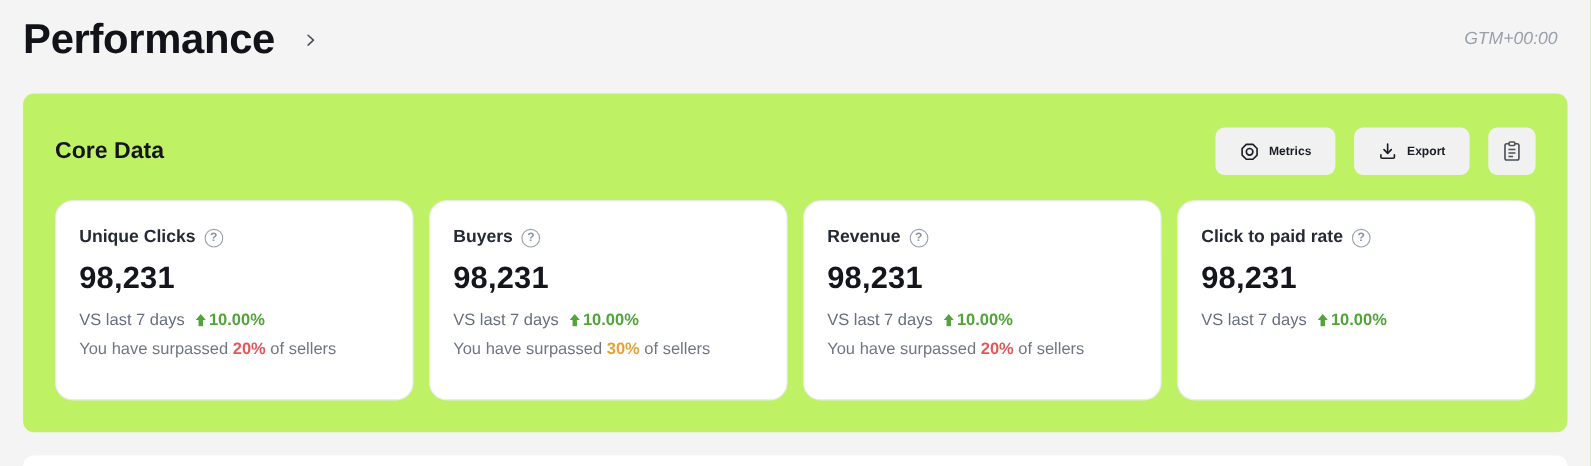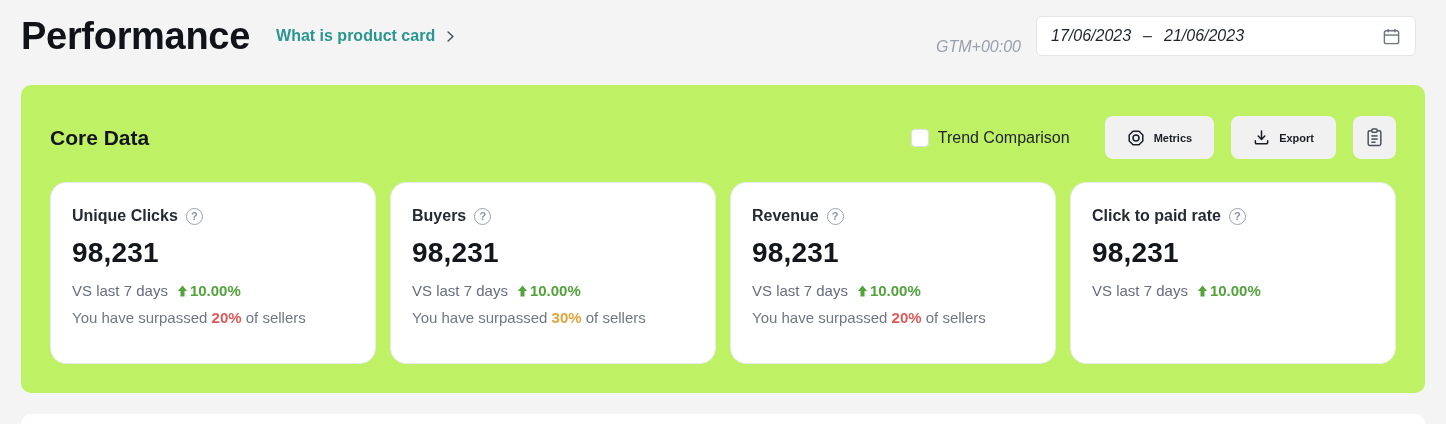--- a/index.html
+++ b/index.html
@@ -93,56 +93,38 @@
 
   svg { display:block; }
 </style>
 </head>
 <body>
 
 <div class="header">
   <div class="page-title">Performance</div>
 
   <div class="help-link">
-    <span class="link-text">What is product card</span>
     <span>
       <svg width="13" height="13" viewBox="0 0 16 16">
           <path d="M5 2.5 L11 8 L5 13.5" fill="none" stroke="#4a4f58" stroke-width="1.8" stroke-linecap="round" stroke-linejoin="round"></path>
         </svg>
     </span>
   </div>
 
   <div class="header-right">
     <span class="timezone">GTM+00:00</span>
-    <div class="date-range">
-      <span>17/06/2023</span>
-      <span class="sep">–</span>
-      <span>21/06/2023</span>
-      <span class="cal">
-        <svg width="19" height="19" viewBox="0 0 20 20" fill="none" stroke="#6f7680" stroke-width="1.5">
-          <rect x="2.5" y="4" width="15" height="13.5" rx="2"></rect>
-          <line x1="2.5" y1="8.5" x2="17.5" y2="8.5"></line>
-          <line x1="6.5" y1="2" x2="6.5" y2="5.5"></line>
-          <line x1="13.5" y1="2" x2="13.5" y2="5.5"></line>
-        </svg>
-      </span>
-    </div>
   </div>
 </div>
 
 <div class="panel">
 
   <div class="toolbar">
     <div class="section-title">Core Data</div>
 
     <div class="toolbar-right">
-      <div class="trend-group">
-        <span class="checkbox"></span>
-        <span class="trend-label">Trend Comparison</span>
-      </div>
 
       <button class="btn">
         <span>
           <svg width="18" height="18" viewBox="0 0 18 18" fill="none" stroke="#1b1e25" stroke-width="1.5">
             <path d="M6 2.2 H12 L15.8 6 V12 L12 15.8 H6 L2.2 12 V6 Z" stroke-linejoin="round"></path>
             <circle cx="9" cy="9" r="3"></circle>
           </svg>
         </span>
         <span>Metrics</span>
       </button>

